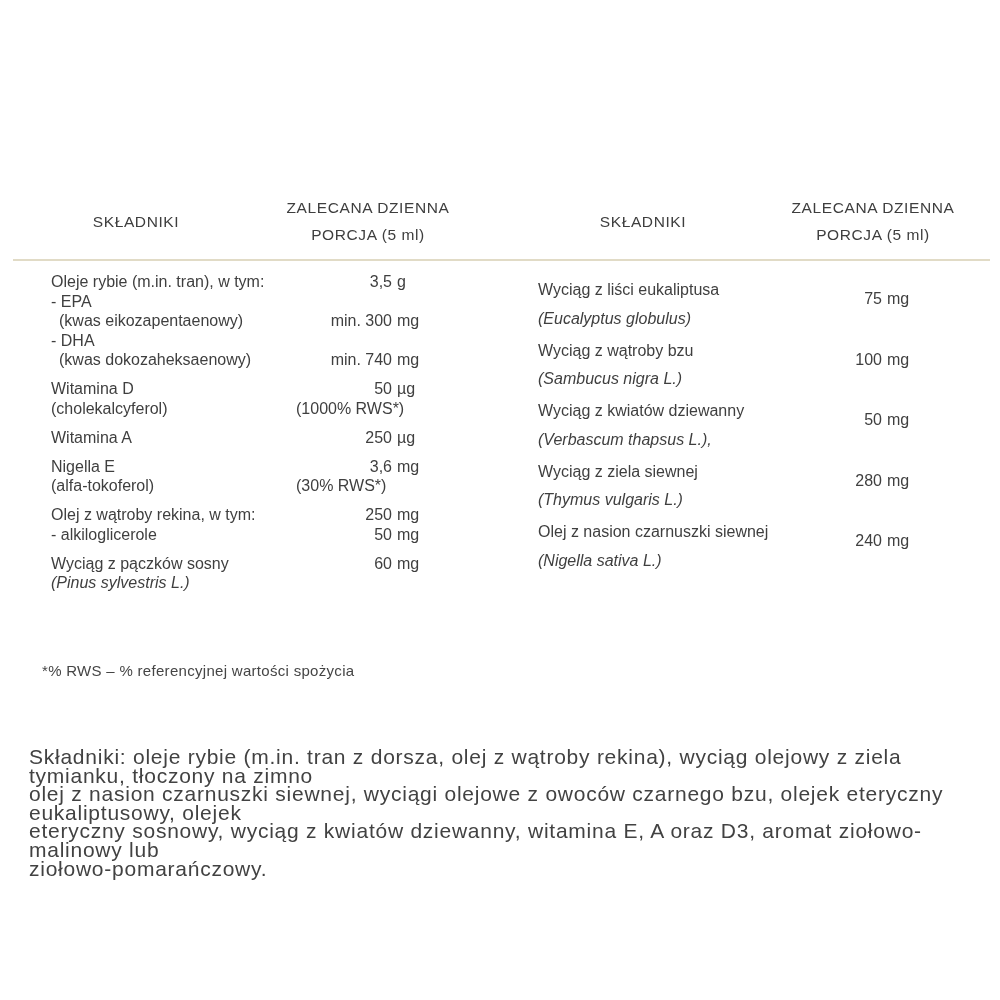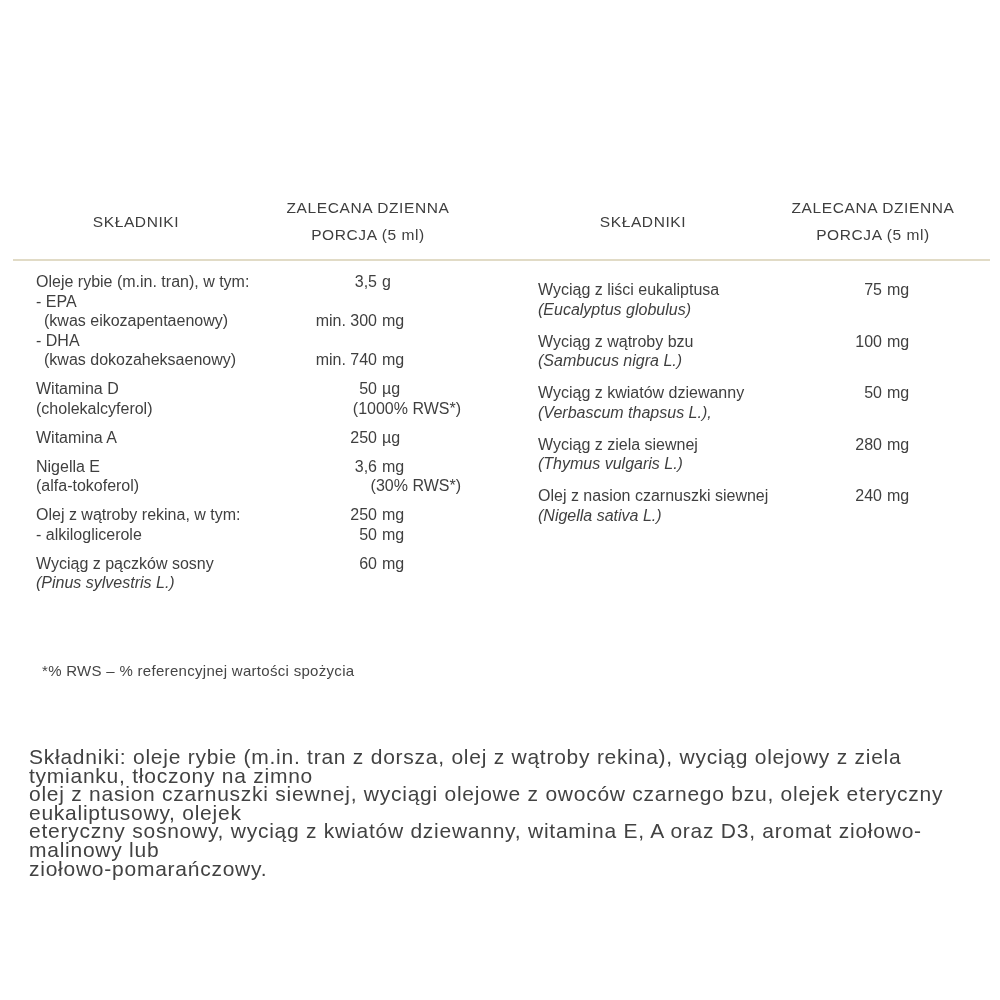--- a/index.html
+++ b/index.html
@@ -31,28 +31,28 @@
     width: 977px; height: 2px;
     opacity: 0.9;
   }
   .rows { position: absolute; font-size: 16px; line-height: 19.5px; }
   #rows-left  { left: 36px;  top: 272px; width: 440px; }
   #rows-right { left: 538px; top: 280px; width: 450px; }
   .row { margin-bottom: 9.5px; }
   #rows-right .row { margin-bottom: 12.5px; }
   .line { display: flex; }
   .label { flex: 0 0 auto; white-space: pre; }
-  #rows-left  .label { width: 245px; }
+  #rows-left  .label { width: 245px; margin-left: 15px; }
   #rows-right .label { width: 250px; }
   .label.indent { padding-left: 8px; box-sizing: border-box; }
   .label.italic { font-style: italic; }
   .val { display: flex; white-space: pre; }
   #rows-left  .val { width: 180px; }
-  #rows-right .val { width: 190px; }
-  .val.center { display: block; text-align: right; }
+  #rows-right .val { width: 190px; margin-top: 9px; }
+  .val.center { display: block; text-align: left; }
   .num { display: inline-block; text-align: right; }
   #rows-left  .num { width: 96px; }
   #rows-right .num { width: 94px; }
   .unit { margin-left: 5px; }
   .footnote {
     position: absolute; left: 42px; top: 662px;
     font-size: 15px; letter-spacing: 0.3px; color: #454545;
   }
   .paragraph {
     position: absolute; left: 29px; top: 748px;

